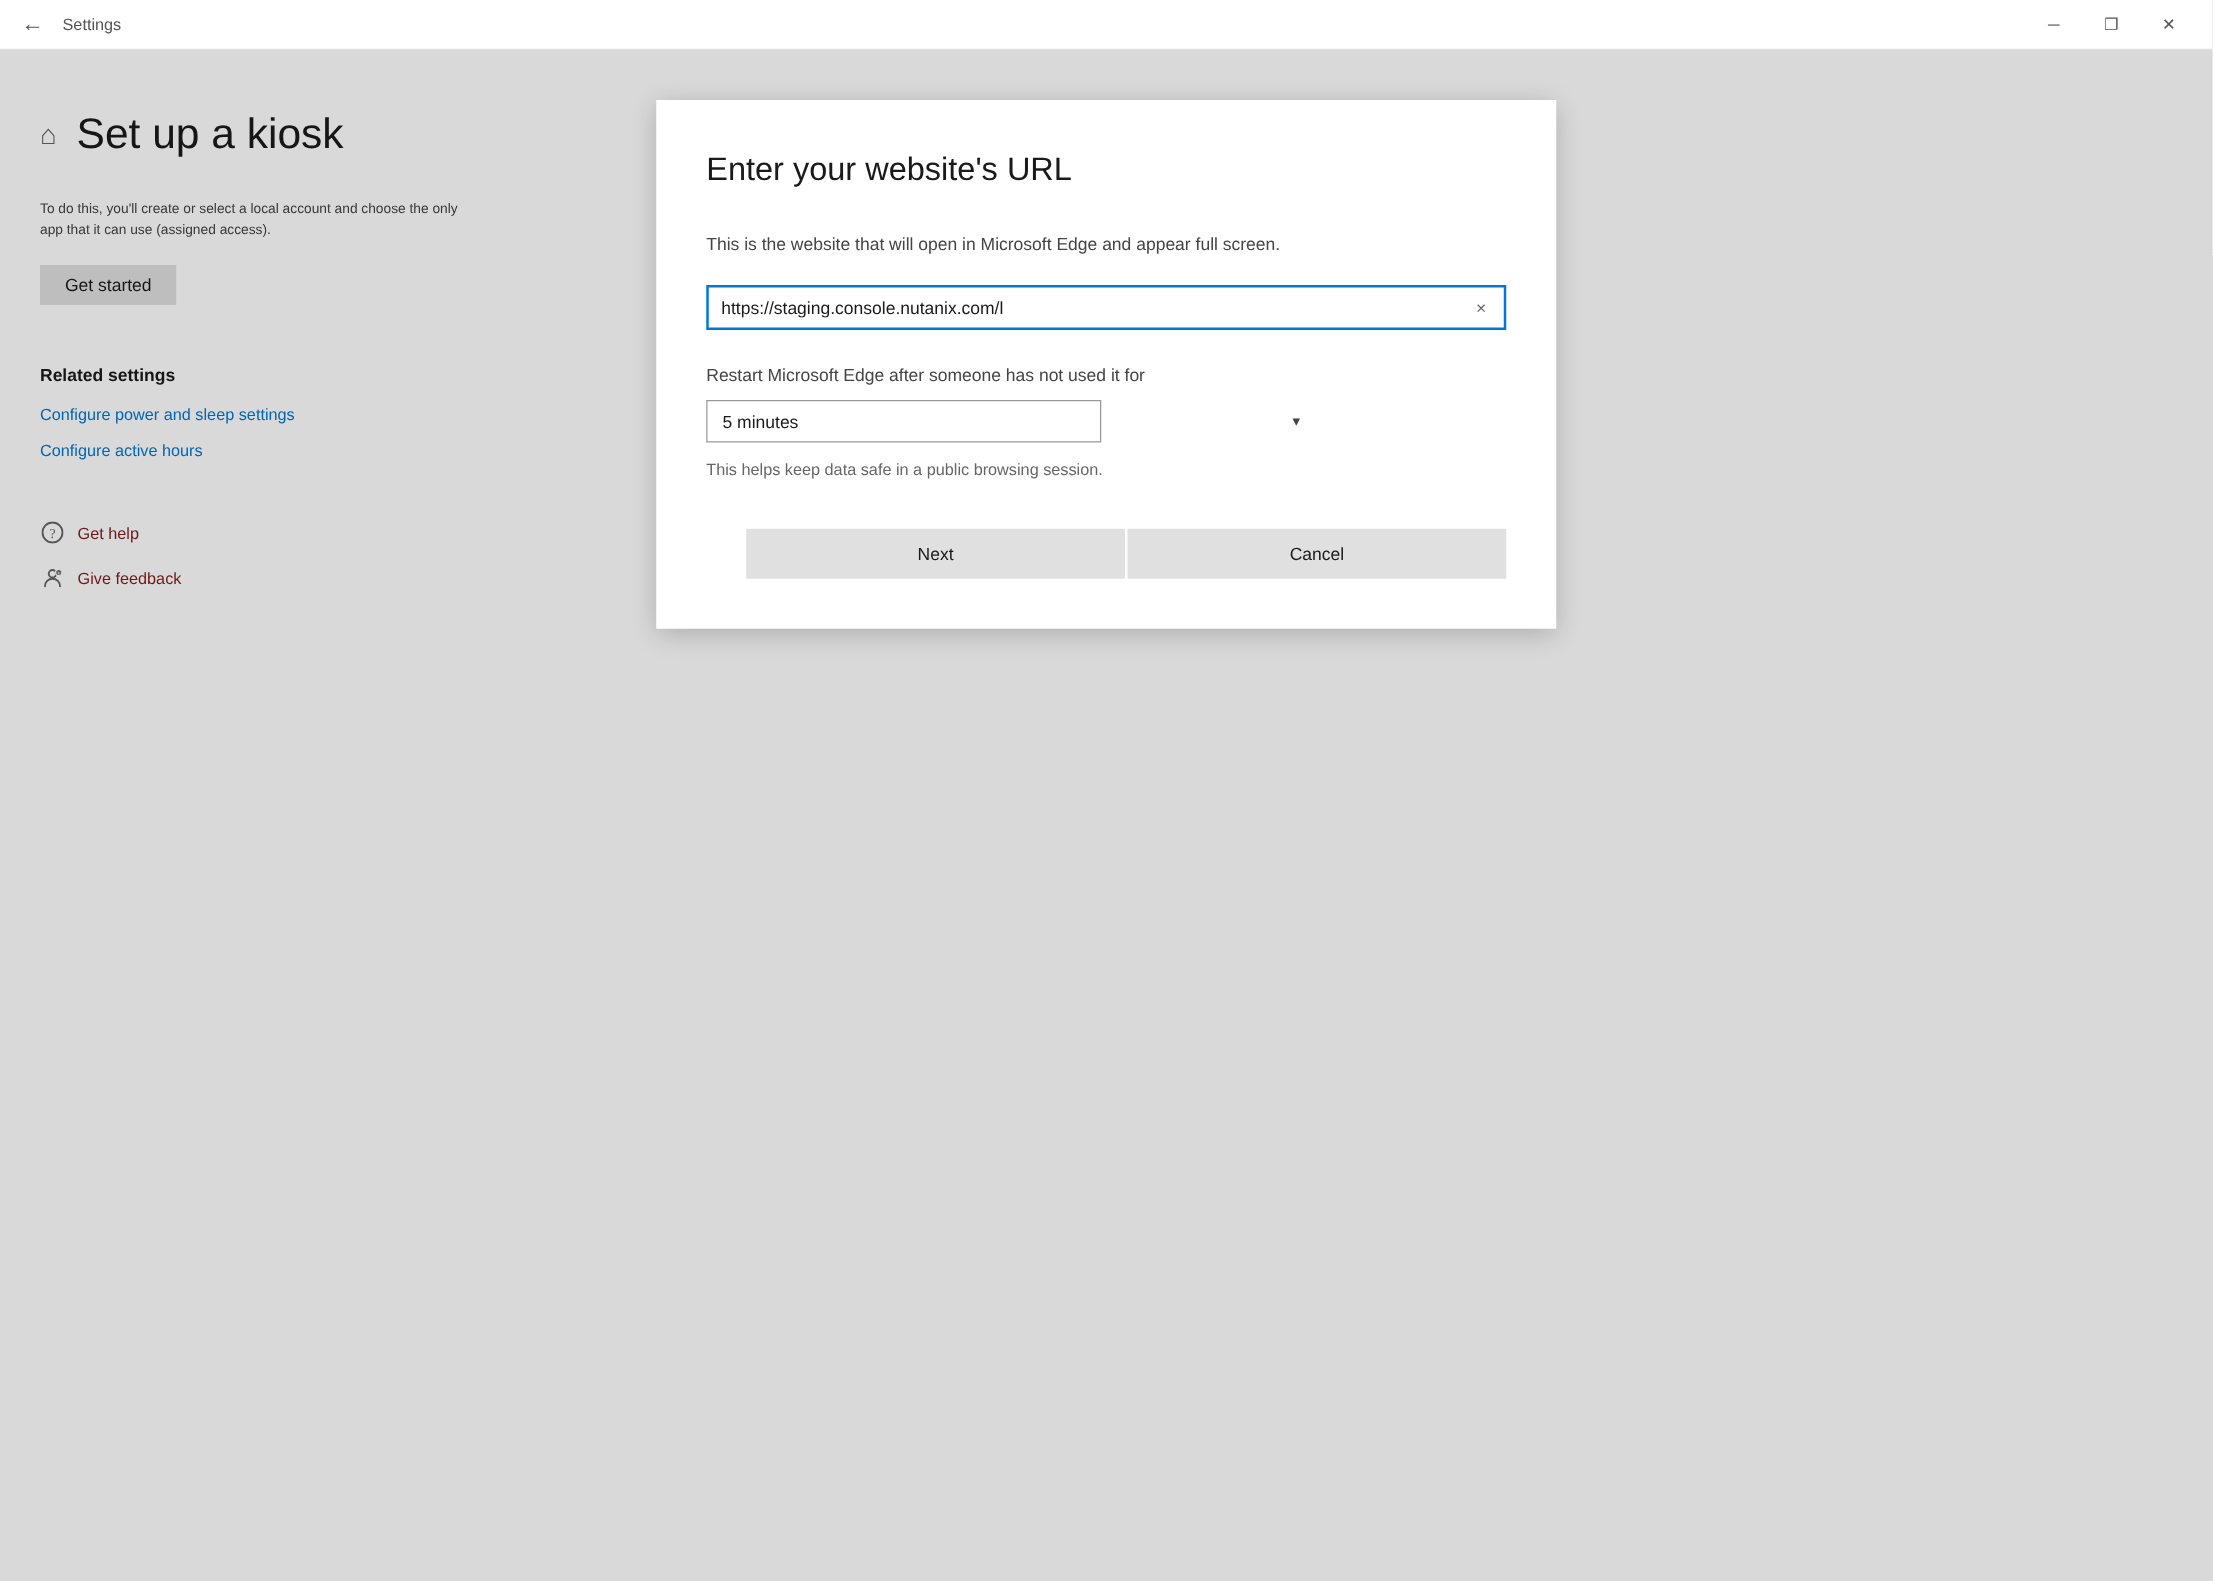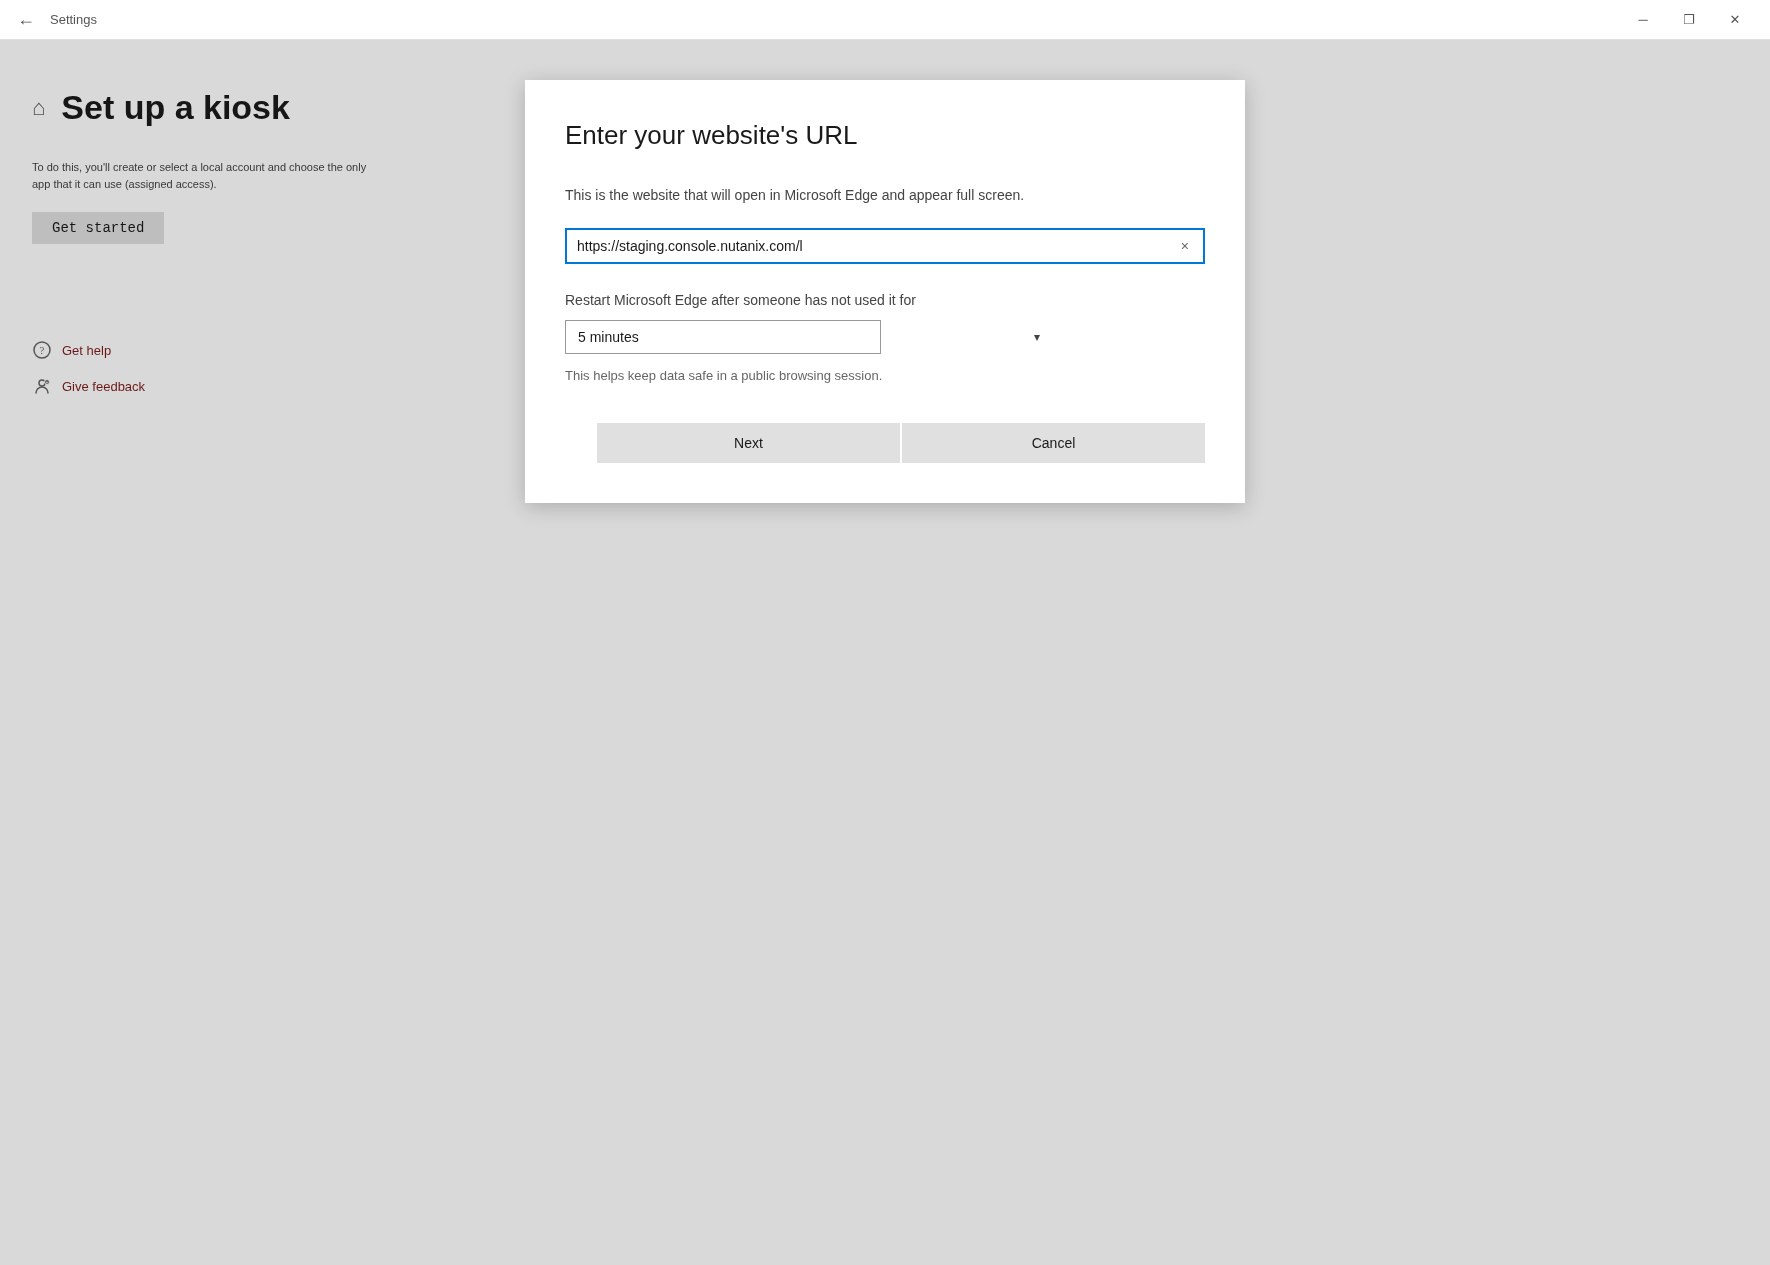--- a/index.html
+++ b/index.html
@@ -89,40 +89,40 @@
       margin-bottom: 32px;
     }
 
     .home-icon {
       font-size: 22px;
       color: #666;
     }
 
     .page-title {
       font-size: 34px;
-      font-weight: 700;
+      font-weight: 400;
       color: #1a1a1a;
     }
 
     .page-description {
       font-size: 11px;
       color: #444;
       line-height: 1.5;
       margin-bottom: 20px;
       max-width: 340px;
     }
 
     .get-started-btn {
       background: #e0e0e0;
       border: none;
       padding: 8px 20px;
       font-size: 14px;
       color: #1a1a1a;
       cursor: pointer;
-      font-family: Liberation Mono, monospace;
+      font-family: Liberation Sans, sans-serif;
       margin-bottom: 48px;
     }
 
     .related-settings-title {
       font-size: 14px;
       font-weight: 600;
       color: #1a1a1a;
       margin-bottom: 16px;
     }
 
@@ -309,20 +309,25 @@
     <div class="sidebar">
       <div class="page-header">
         <span class="home-icon">⌂</span>
         <h1 class="page-title">Set up a kiosk</h1>
       </div>
 
       <p class="page-description">To do this, you'll create or select a local account and choose the only app that it can use (assigned access).</p>
 
       <button class="get-started-btn">Get started</button>
 
+      <div>
+        <p class="related-settings-title">Related settings</p>
+        <a class="related-link">Configure power and sleep settings</a>
+        <a class="related-link">Configure active hours</a>
+      </div>
 
       <div class="help-section">
         <div class="help-item">
           <span class="help-icon">
             <svg width="18" height="18" viewBox="0 0 18 18" fill="none">
               <circle cx="9" cy="9" r="8" stroke="#666" stroke-width="1.5"></circle>
               <text x="9" y="13" text-anchor="middle" font-size="11" fill="#666" font-family="Segoe UI">?</text>
             </svg>
           </span>
           <a class="help-link">Get help</a>

